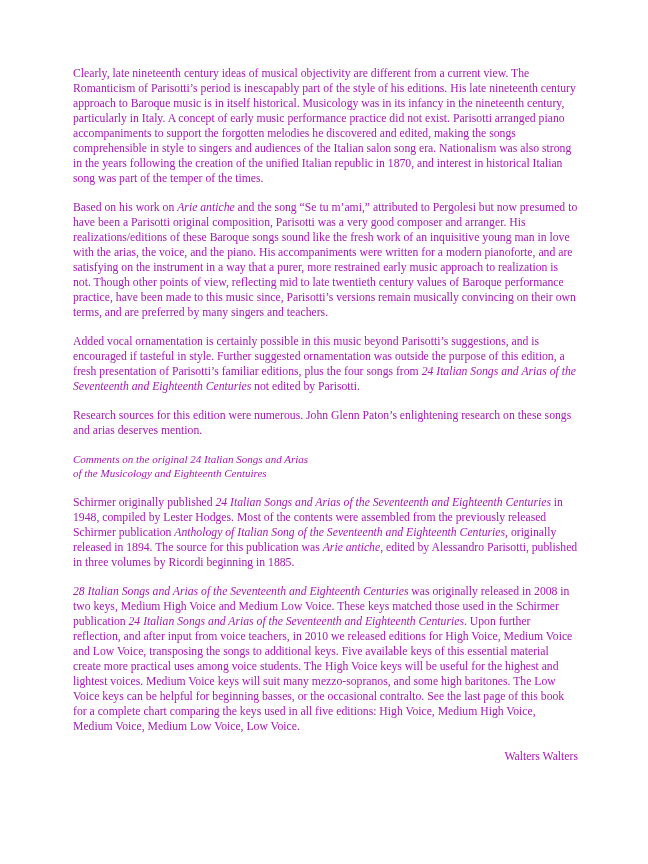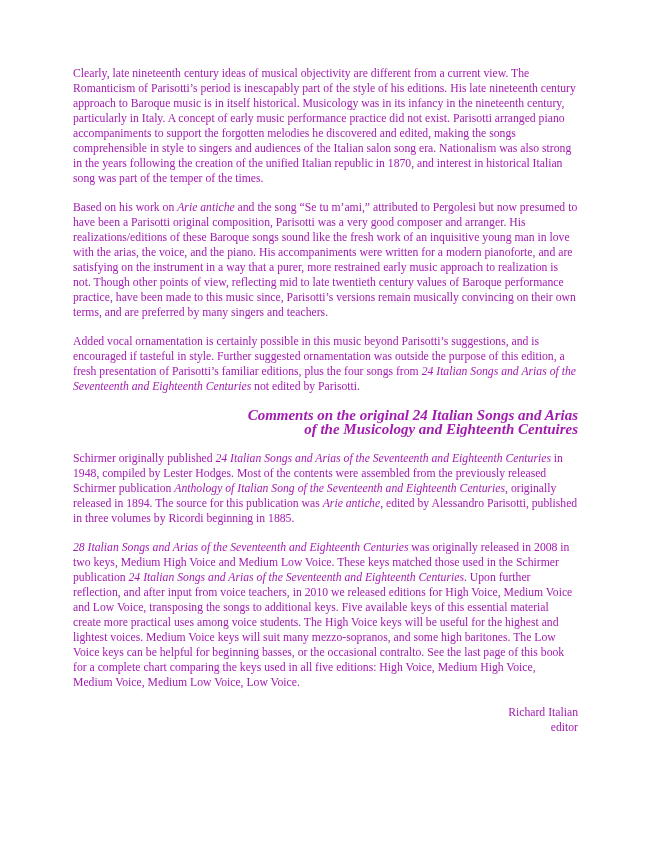--- a/index.html
+++ b/index.html
@@ -22,54 +22,54 @@
     top: 66px;
     width: 505px;
     font-size: 11.7px;
     line-height: 15px;
     text-align: left;
   }
   .content p {
     margin: 0 0 14px 0;
   }
   .section-heading {
-    font-size: 15px;
+    font-size: 11px;
     line-height: 14px;
-    font-weight: bold;
+    font-weight: normal;
     font-style: italic;
-    text-align: right;
+    text-align: left;
     margin: 2px 0 15px 0;
   }
   .signature {
     margin-top: 15px;
     text-align: right;
     line-height: 15px;
   }
 </style>
 </head>
 <body>
 
 <div class="page">
   <div class="content">
 
     <p>Clearly, late nineteenth century ideas of musical objectivity are different from a current view. The Romanticism of Parisotti’s period is inescapably part of the style of his editions. His late nineteenth century approach to Baroque music is in itself historical. Musicology was in its infancy in the nineteenth century, particularly in Italy. A concept of early music performance practice did not exist. Parisotti arranged piano accompaniments to support the forgotten melodies he discovered and edited, making the songs comprehensible in style to singers and audiences of the Italian salon song era. Nationalism was also strong in the years following the creation of the unified Italian republic in 1870, and interest in historical Italian song was part of the temper of the times.</p>
 
     <p>Based on his work on <i>Arie antiche</i> and the song “Se tu m’ami,” attributed to Pergolesi but now presumed to have been a Parisotti original composition, Parisotti was a very good composer and arranger. His realizations/editions of these Baroque songs sound like the fresh work of an inquisitive young man in love with the arias, the voice, and the piano. His accompaniments were written for a modern pianoforte, and are satisfying on the instrument in a way that a purer, more restrained early music approach to realization is not. Though other points of view, reflecting mid to late twentieth century values of Baroque performance practice, have been made to this music since, Parisotti’s versions remain musically convincing on their own terms, and are preferred by many singers and teachers.</p>
 
     <p>Added vocal ornamentation is certainly possible in this music beyond Parisotti’s suggestions, and is encouraged if tasteful in style. Further suggested ornamentation was outside the purpose of this edition, a fresh presentation of Parisotti’s familiar editions, plus the four songs from <i>24 Italian Songs and Arias of the Seventeenth and Eighteenth Centuries</i> not edited by Parisotti.</p>
 
+    <p>Research sources for this edition were numerous. John Glenn Paton’s enlightening research on these songs and arias deserves mention.</p>
 
     <div class="section-heading">
       <span>Comments on the original 24 Italian Songs and Arias</span><br>
       <span>of the Musicology and Eighteenth Centuires</span>
     </div>
 
     <p>Schirmer originally published <i>24 Italian Songs and Arias of the Seventeenth and Eighteenth Centuries</i> in 1948, compiled by Lester Hodges. Most of the contents were assembled from the previously released Schirmer publication <i>Anthology of Italian Song of the Seventeenth and Eighteenth Centuries</i>, originally released in 1894. The source for this publication was <i>Arie antiche</i>, edited by Alessandro Parisotti, published in three volumes by Ricordi beginning in 1885.</p>
 
     <p><i>28 Italian Songs and Arias of the Seventeenth and Eighteenth Centuries</i> was originally released in 2008 in two keys, Medium High Voice and Medium Low Voice. These keys matched those used in the Schirmer publication <i>24 Italian Songs and Arias of the Seventeenth and Eighteenth Centuries</i>. Upon further reflection, and after input from voice teachers, in 2010 we released editions for High Voice, Medium Voice and Low Voice, transposing the songs to additional keys. Five available keys of this essential material create more practical uses among voice students. The High Voice keys will be useful for the highest and lightest voices. Medium Voice keys will suit many mezzo-sopranos, and some high baritones. The Low Voice keys can be helpful for beginning basses, or the occasional contralto. See the last page of this book for a complete chart comparing the keys used in all five editions: High Voice, Medium High Voice, Medium Voice, Medium Low Voice, Low Voice.</p>
 
     <div class="signature">
-      <div>Richard Italian</div>
-      <div>editor</div>
+      <div>Walters Walters</div>
     </div>
 
   </div>
 </div>
 
 </body></html>

